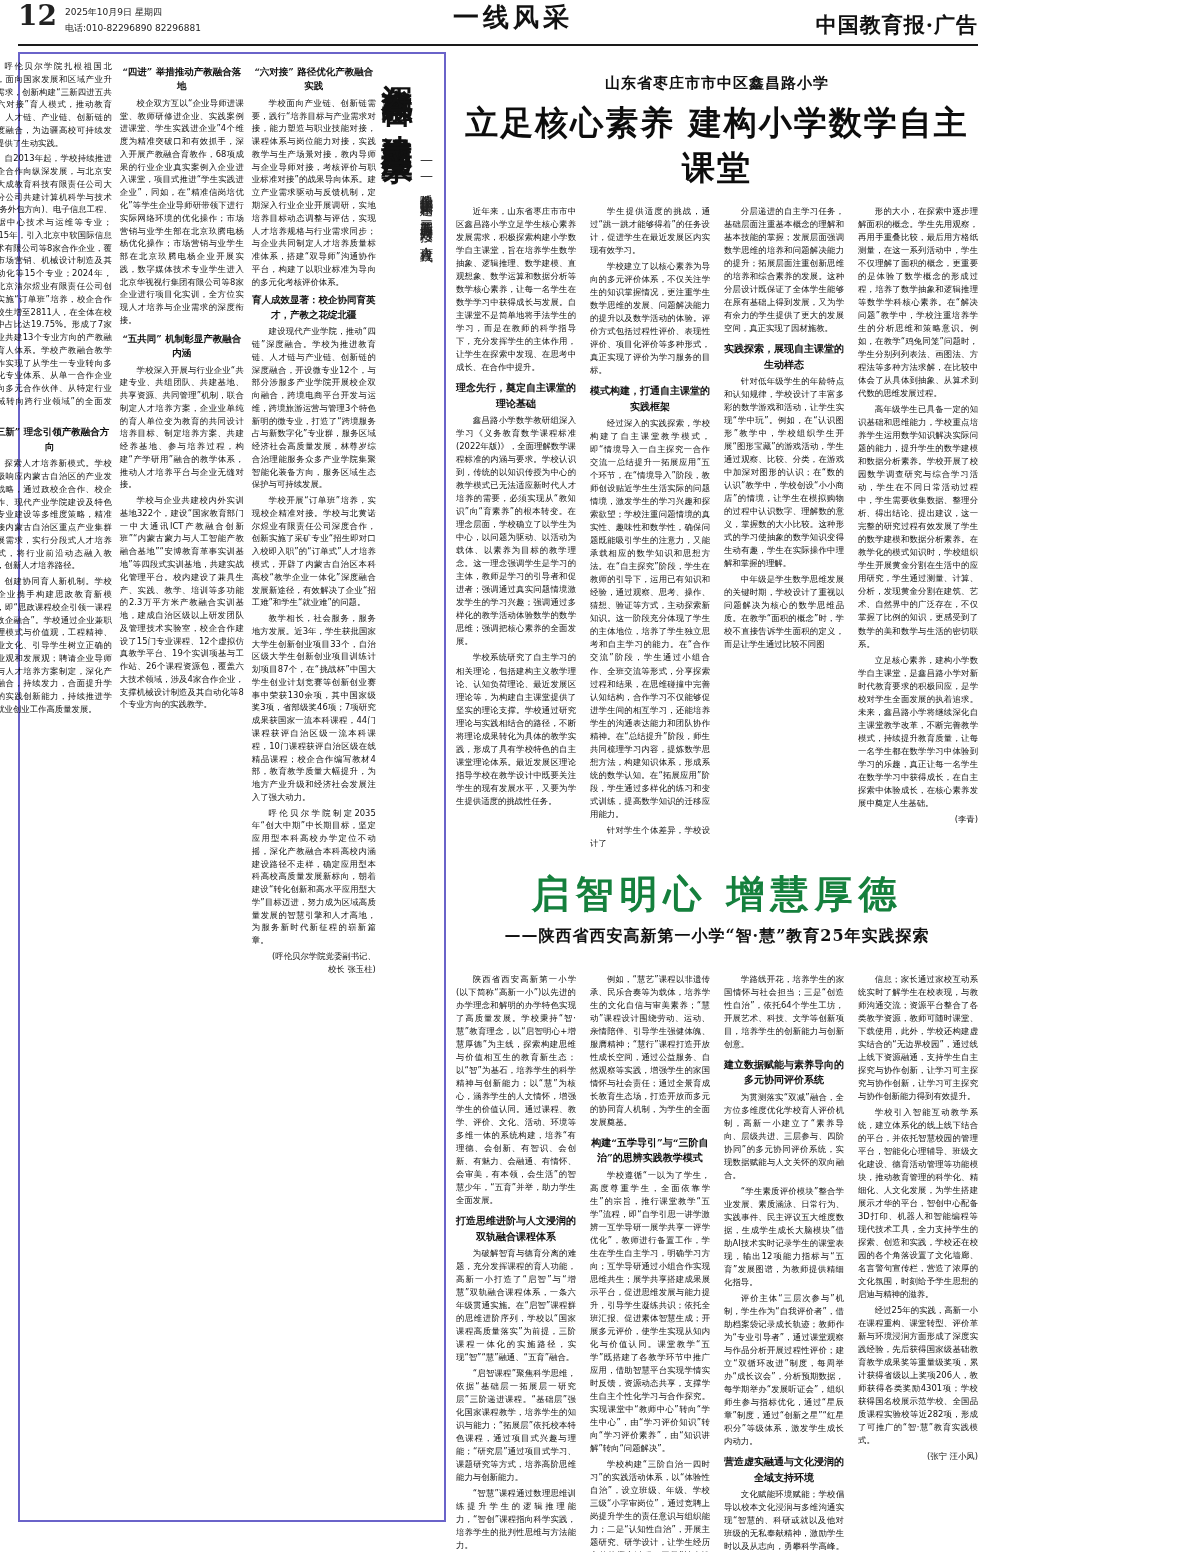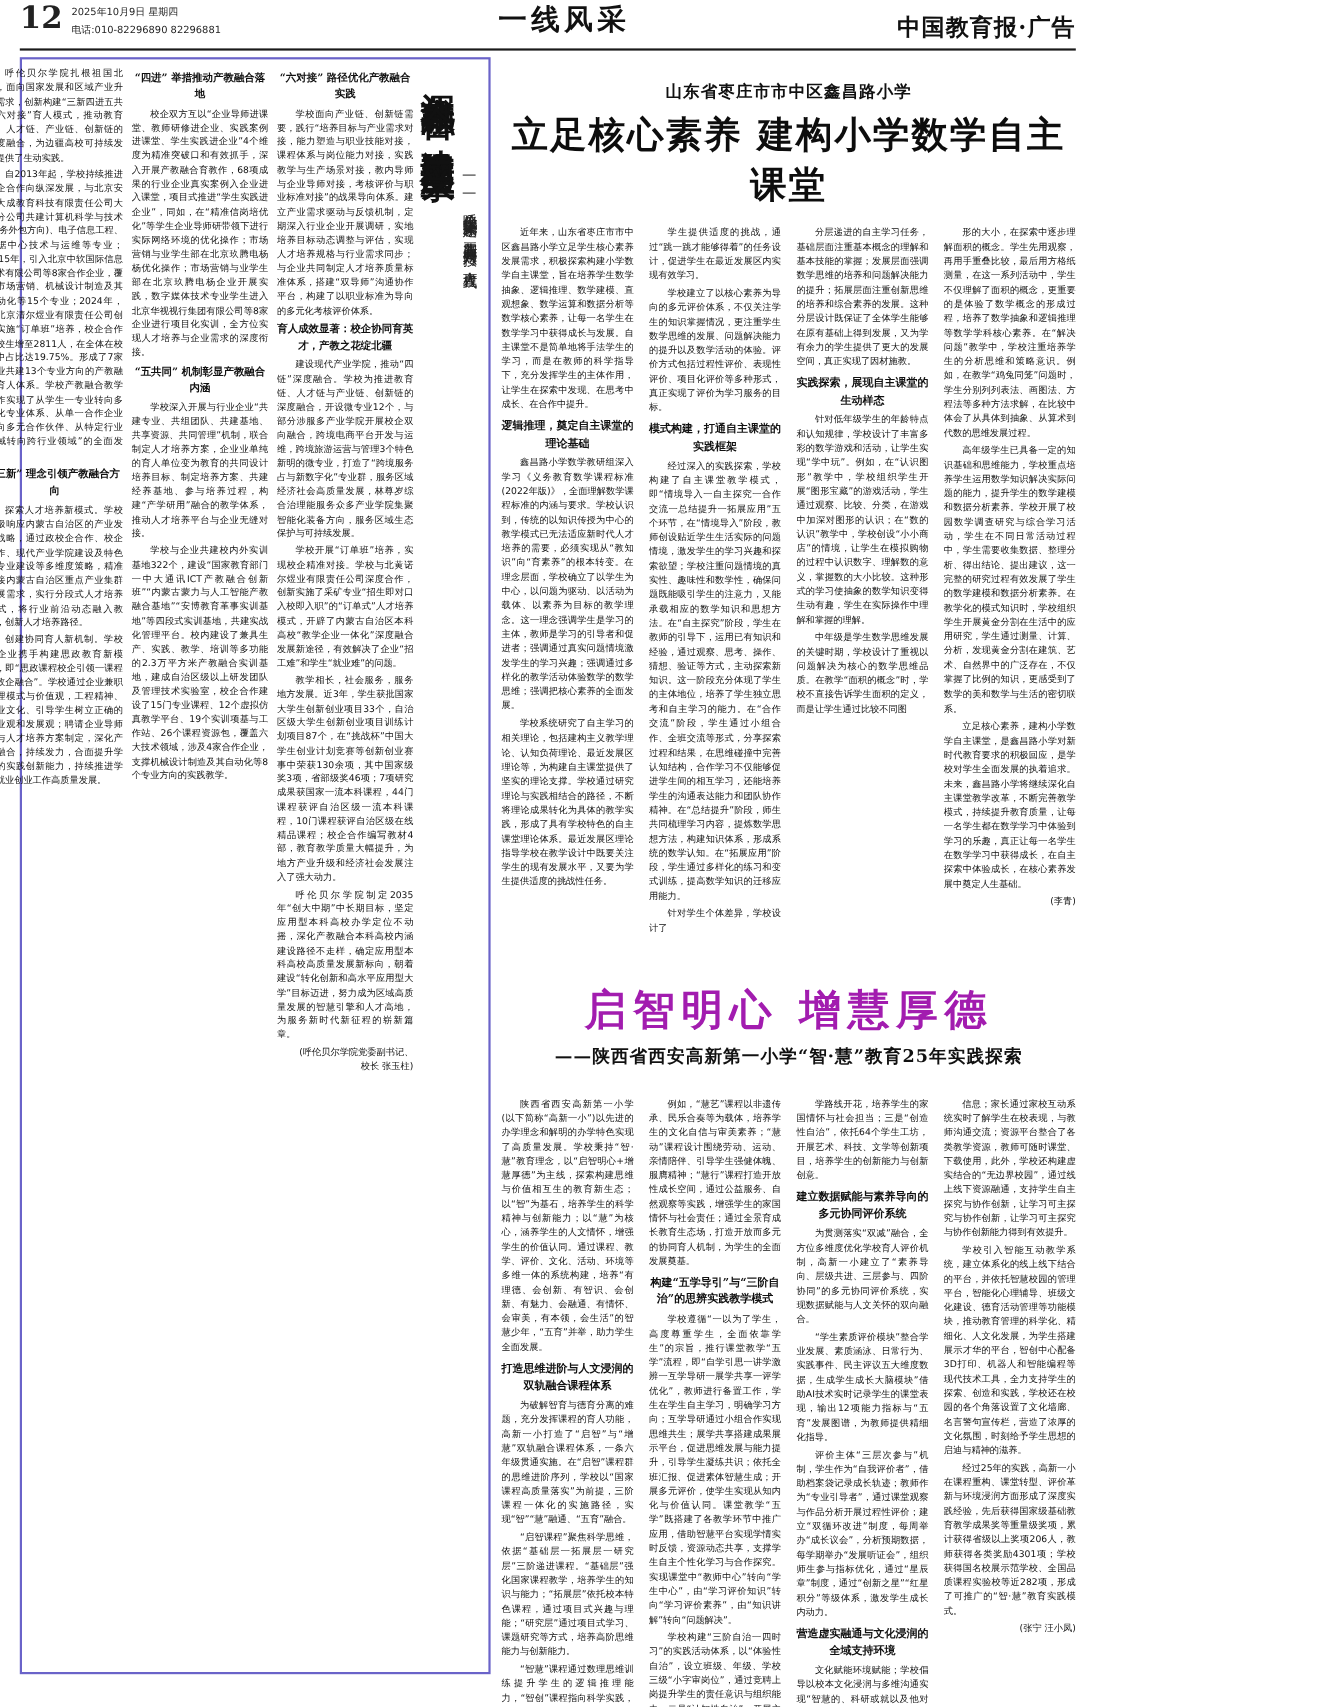--- a/index.html
+++ b/index.html
@@ -12,40 +12,40 @@
   .page-num{font-size:28px;font-weight:bold;line-height:1;color:#222;font-family:"DejaVu Serif","Liberation Serif",serif;}
   .mh-date{font-size:9px;line-height:1.35;color:#222;padding-top:4px;}
   .mh-center{flex:1;text-align:center;}
   .mh-title{font-size:26px;font-weight:bold;letter-spacing:4px;font-family:"DejaVu Serif","Liberation Serif",serif;color:#111;}
   .mh-right{width:300px;text-align:right;padding-top:11px;}
   .mh-brand{font-size:21px;font-weight:bold;font-family:"DejaVu Serif","Liberation Serif",serif;color:#111;letter-spacing:1px;}
 
   
   .content{display:flex;margin-top:6px;height:1470px;}
   .left-block{width:428px;border:2px solid #6a63c9;box-sizing:border-box;padding:6px 8px 6px 8px;display:flex;flex-direction:row-reverse;gap:4px;}
-  .right-block{flex:1;padding-left:10px;display:flex;flex-direction:column;gap:24px;}
+  .right-block{flex:1;padding-left:10px;display:flex;flex-direction:column;}
 
   
   .vhead{display:flex;flex-direction:row;align-items:flex-start;gap:2px;width:156px;}
   .vtitle{writing-mode:vertical-rl;text-orientation:upright;font-family:"DejaVu Serif","Liberation Serif",serif;font-weight:bold;font-size:31px;line-height:1.12;letter-spacing:2px;color:#111;height:780px;}
   .vsub{writing-mode:vertical-rl;text-orientation:upright;font-size:13px;line-height:1.5;letter-spacing:1px;color:#222;height:700px;margin-top:92px;}
 
   
   .lcols{display:flex;gap:8px;flex:1;}
   .lcol{width:124px;font-size:8.4px;line-height:1.52;text-align:justify;color:#111;}
   .lcol p{margin:0 0 3px 0;text-indent:2em;}
   .lh{font-weight:bold;text-align:center;text-indent:0;margin:5px 0 3px;font-size:9.5px;font-family:"DejaVu Serif","Liberation Serif",serif;}
   .sig{text-align:right;text-indent:0;margin-top:5px;font-size:8.4px;}
 
   
   .art{display:flex;flex-direction:column;}
   .art1{height:820px;}
   .kicker{text-align:center;font-size:15px;font-weight:bold;font-family:"DejaVu Serif","Liberation Serif",serif;margin:22px 0 8px;letter-spacing:1px;}
   .headline{text-align:center;font-size:33px;font-weight:bold;font-family:"DejaVu Serif","Liberation Serif",serif;letter-spacing:2px;margin-bottom:14px;color:#0d0d0d;}
-  .headline2{text-align:center;font-size:38px;font-weight:bold;font-family:"DejaVu Serif","Liberation Serif",serif;letter-spacing:6px;margin:16px 0 6px;color:#a21caf;}
+  .headline2{text-align:center;font-size:38px;font-weight:bold;font-family:"DejaVu Serif","Liberation Serif",serif;letter-spacing:6px;margin:16px 0 6px;color:#15803d;}
   .subhead{text-align:center;font-size:16px;font-weight:bold;font-family:"DejaVu Serif","Liberation Serif",serif;margin-bottom:26px;letter-spacing:1px;}
   .rcols{display:flex;gap:14px;}
   .rcol{flex:1;font-size:8.4px;line-height:1.55;text-align:justify;color:#111;}
   .rcol p{margin:0 0 3px 0;text-indent:2em;}
   .rh{font-weight:bold;text-align:center;text-indent:0;margin:6px 0 3px;font-size:10px;font-family:"DejaVu Serif","Liberation Serif",serif;}
   .byline{text-align:right;text-indent:0;margin-top:6px;font-size:8.4px;}
   .footer{position:absolute;left:18px;right:18px;bottom:4px;font-size:7.5px;color:#333;display:flex;justify-content:space-between;}
 </style>
 </head>
 <body>
@@ -108,21 +108,21 @@
     </div>
 
     <div class="right-block">
 
       <div class="art art1">
         <div class="kicker">山东省枣庄市市中区鑫昌路小学</div>
         <div class="headline">立足核心素养  建构小学数学自主课堂</div>
         <div class="rcols">
           <div class="rcol">
             <p>近年来，山东省枣庄市市中区鑫昌路小学立足学生核心素养发展需求，积极探索构建小学数学自主课堂，旨在培养学生数学抽象、逻辑推理、数学建模、直观想象、数学运算和数据分析等数学核心素养，让每一名学生在数学学习中获得成长与发展。自主课堂不是简单地将手法学生的学习，而是在教师的科学指导下，充分发挥学生的主体作用，让学生在探索中发现、在思考中成长、在合作中提升。</p>
-            <div class="rh">逻辑推理，奠定自主课堂的理论基础</div>
+            <div class="rh">理念先行，奠定自主课堂的理论基础</div>
             <p>鑫昌路小学数学教研组深入学习《义务教育数学课程标准(2022年版)》，全面理解数学课程标准的内涵与要求。学校认识到，传统的以知识传授为中心的教学模式已无法适应新时代人才培养的需要，必须实现从“教知识”向“育素养”的根本转变。在理念层面，学校确立了以学生为中心，以问题为驱动、以活动为载体、以素养为目标的教学理念。这一理念强调学生是学习的主体，教师是学习的引导者和促进者；强调通过真实问题情境激发学生的学习兴趣；强调通过多样化的教学活动体验数学的数学思维；强调把核心素养的全面发展。</p>
             <p>学校系统研究了自主学习的相关理论，包括建构主义教学理论、认知负荷理论、最近发展区理论等，为构建自主课堂提供了坚实的理论支撑。学校通过研究理论与实践相结合的路径，不断将理论成果转化为具体的教学实践，形成了具有学校特色的自主课堂理论体系。最近发展区理论指导学校在教学设计中既要关注学生的现有发展水平，又要为学生提供适度的挑战性任务。</p>
           </div>
           <div class="rcol">
             <p>学生提供适度的挑战，通过“跳一跳才能够得着”的任务设计，促进学生在最近发展区内实现有效学习。</p>
             <p>学校建立了以核心素养为导向的多元评价体系，不仅关注学生的知识掌握情况，更注重学生数学思维的发展、问题解决能力的提升以及数学活动的体验。评价方式包括过程性评价、表现性评价、项目化评价等多种形式，真正实现了评价为学习服务的目标。</p>
             <div class="rh">模式构建，打通自主课堂的实践框架</div>
             <p>经过深入的实践探索，学校构建了自主课堂教学模式，即“情境导入一自主探究一合作交流一总结提升一拓展应用”五个环节，在“情境导入”阶段，教师创设贴近学生生活实际的问题情境，激发学生的学习兴趣和探索欲望；学校注重问题情境的真实性、趣味性和数学性，确保问题既能吸引学生的注意力，又能承载相应的数学知识和思想方法。在“自主探究”阶段，学生在教师的引导下，运用已有知识和经验，通过观察、思考、操作、猜想、验证等方式，主动探索新知识。这一阶段充分体现了学生的主体地位，培养了学生独立思考和自主学习的能力。在“合作交流”阶段，学生通过小组合作、全班交流等形式，分享探索过程和结果，在思维碰撞中完善认知结构，合作学习不仅能够促进学生间的相互学习，还能培养学生的沟通表达能力和团队协作精神。在“总结提升”阶段，师生共同梳理学习内容，提炼数学思想方法，构建知识体系，形成系统的数学认知。在“拓展应用”阶段，学生通过多样化的练习和变式训练，提高数学知识的迁移应用能力。</p>
             <p>针对学生个体差异，学校设计了</p>
           </div>

